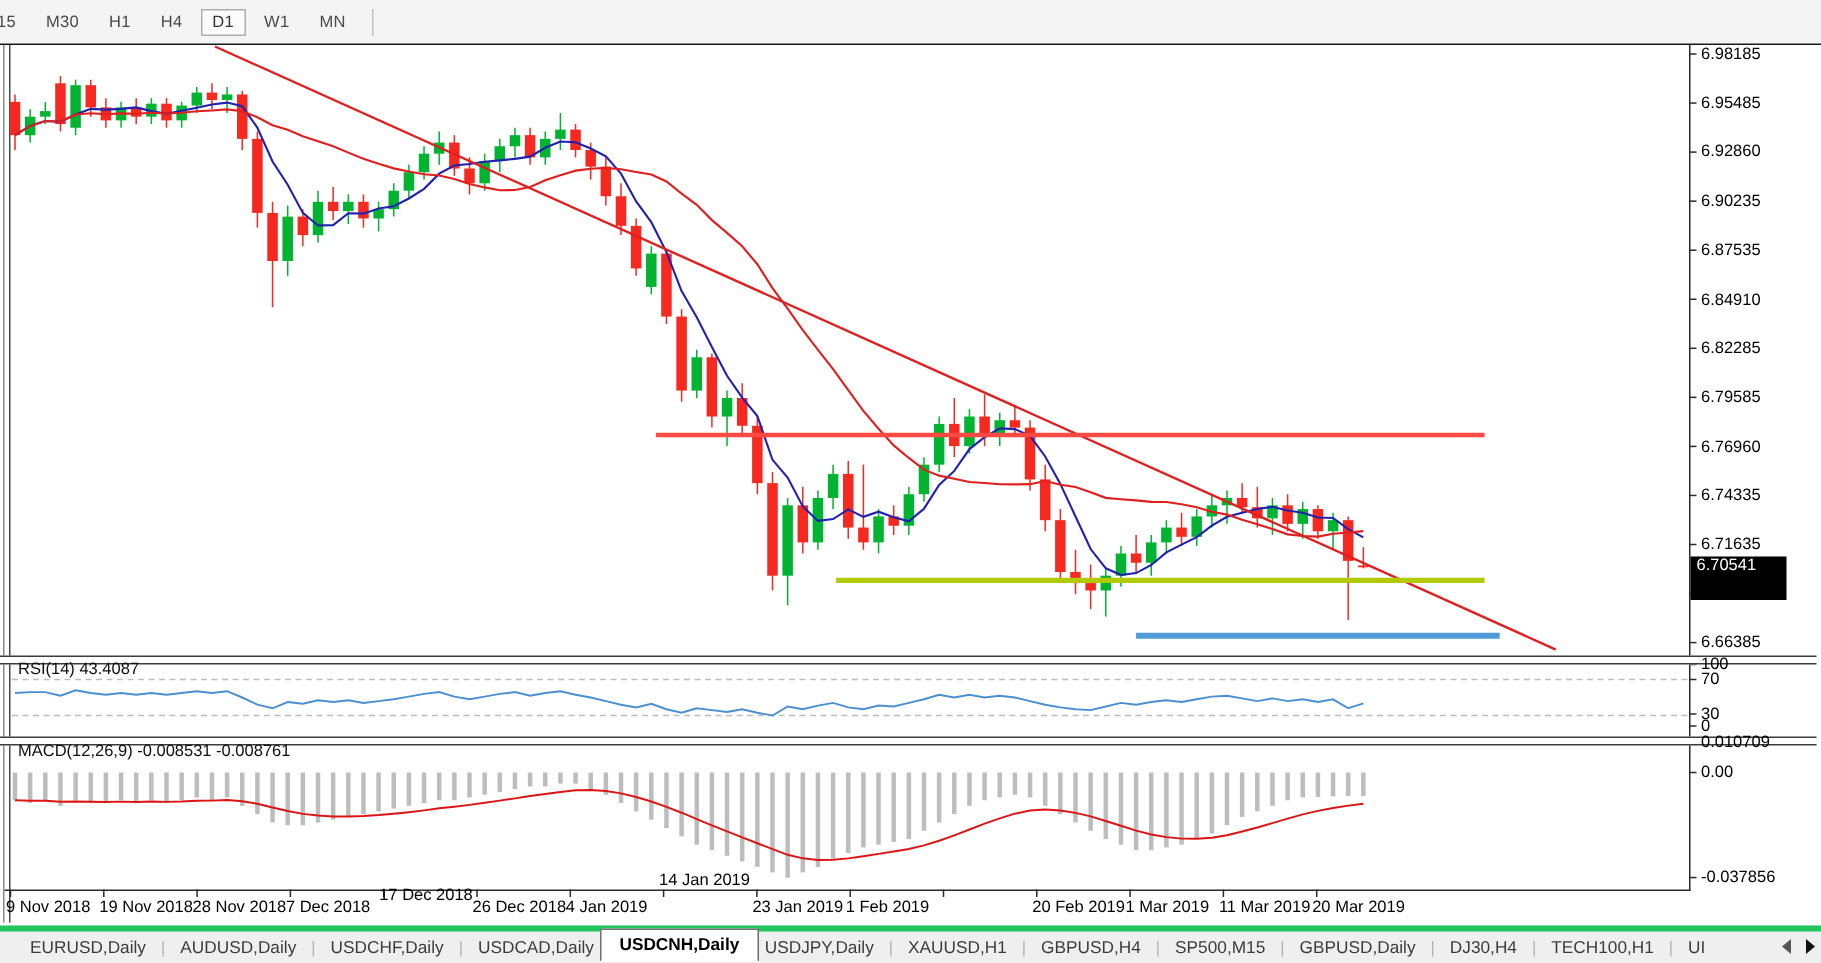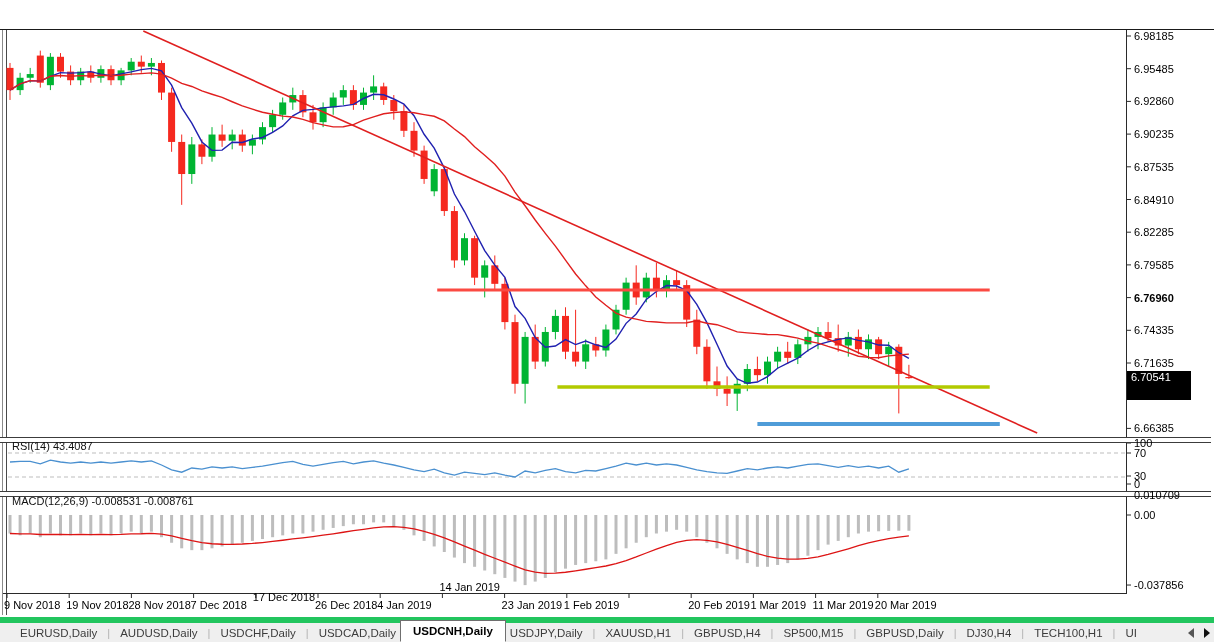--- a/index.html
+++ b/index.html
@@ -20,37 +20,49 @@
   .splitter{position:absolute;left:0px;width:1211px;height:4px;border-top:1px solid #3c3c3c;border-bottom:1px solid #3c3c3c;background:#fff;cursor:row-resize;}
   
   .chart-title{position:absolute;left:14px;top:36px;font-size:11.5px;font-weight:bold;color:#000;white-space:nowrap;}
   .chart-title .caret{font-size:9px;margin-right:5px;}
   .ind-label{position:absolute;left:12px;font-size:11px;color:#111;white-space:nowrap;}
   .axis-label{position:absolute;left:1134px;font-size:11px;color:#000;white-space:nowrap;}
   .date-label{position:absolute;top:599px;font-size:11px;color:#000;white-space:nowrap;}
   .price-badge{position:absolute;left:1127px;width:60px;height:29px;background:#000;color:#fff;
                font-size:11px;line-height:13px;padding-left:4px;}
   
-  .tabbar{position:absolute;left:0;top:617px;width:1214px;height:25px;background:#efefef;border-top:6px solid #22c55e;
+  .tabbar{position:absolute;left:0;top:617px;width:1214px;height:25px;background:#efefef;border-top:4px solid #22c55e;
           display:flex;align-items:center;padding-left:16px;box-sizing:border-box;}
   .tab{font-size:11.5px;color:#3c3c3c;padding:3px 4px;white-space:nowrap;cursor:default;}
   .tab.active{background:#ffffff;border:1px solid #6f6f6f;border-bottom:1px solid #ffffff;font-weight:bold;color:#000;
               padding:4px 12px;margin-top:-3px;}
   .tab-sep{color:#b2b2b2;margin:0 6px;}
   .tab-arrows{position:absolute;right:4px;top:5px;display:flex;gap:10px;align-items:center;}
   .arrow{width:0;height:0;border-top:5px solid transparent;border-bottom:5px solid transparent;display:inline-block;}
   .arrow.left{border-right:6px solid #555;}
   .arrow.right{border-left:6px solid #111;}
   svg{position:absolute;left:0;top:0;}
 </style>
 </head>
 <body>
 
 <div id="app">
 
+  <div class="toolbar">
+    <div id="tf-buttons" style="display:flex;align-items:center;">
+        <span class="tf-btn first">15</span>
+        <span class="tf-btn">M30</span>
+        <span class="tf-btn">H1</span>
+        <span class="tf-btn">H4</span>
+        <span class="tf-btn active">D1</span>
+        <span class="tf-btn">W1</span>
+        <span class="tf-btn">MN</span>
+      </div>
+    <div class="tb-sep"></div>
+  </div>
 
   <div class="topline"></div>
   <div class="vline1"></div>
   <div class="vline2"></div>
 
   <svg id="chart-svg" width="1214" height="642">
       <line x1="10" y1="62.96207547169777" x2="10" y2="99.98094339622642" stroke="#f5291f" stroke-width="1"></line>
       <rect x="6.5" y="67.89792452830102" width="7" height="22.211320754717832" fill="#f5291f"></rect>
       <line x1="20.1" y1="72.83377358490534" x2="20.1" y2="95.0450943396221" stroke="#00b432" stroke-width="1"></line>
       <rect x="16.6" y="77.76962264150858" width="7" height="12.339622641510275" fill="#00b432"></rect>
@@ -380,21 +392,21 @@
 
   <div id="gen-labels">
       <div class="axis-label" style="left: 1134px; top: 30px;">6.98185</div>
       <div class="axis-label" style="left: 1134px; top: 62.7px;">6.95485</div>
       <div class="axis-label" style="left: 1134px; top: 95.4px;">6.92860</div>
       <div class="axis-label" style="left: 1134px; top: 128.1px;">6.90235</div>
       <div class="axis-label" style="left: 1134px; top: 160.8px;">6.87535</div>
       <div class="axis-label" style="left: 1134px; top: 193.5px;">6.84910</div>
       <div class="axis-label" style="left: 1134px; top: 226.2px;">6.82285</div>
       <div class="axis-label" style="left: 1134px; top: 258.9px;">6.79585</div>
-      <div class="axis-label" style="left: 1134px; top: 291.6px; font-weight: bold;">6.76960</div>
+      <div class="axis-label" style="left: 1134px; top: 291.6px;">6.76960</div>
       <div class="axis-label" style="left: 1134px; top: 324.3px;">6.74335</div>
       <div class="axis-label" style="left: 1134px; top: 357px;">6.71635</div>
       <div class="axis-label" style="left: 1134px; top: 389.7px;">6.69010</div>
       <div class="axis-label" style="left: 1134px; top: 422.4px;">6.66385</div>
       <div class="axis-label" style="left: 1134px; top: 437px;">100</div>
       <div class="axis-label" style="left: 1134px; top: 447px;">70</div>
       <div class="axis-label" style="left: 1134px; top: 470px;">30</div>
       <div class="axis-label" style="left: 1134px; top: 478px;">0</div>
       <div class="axis-label" style="left: 1134px; top: 489.188px;">0.010709</div>
       <div class="axis-label" style="left: 1134px; top: 509px;">0.00</div>

